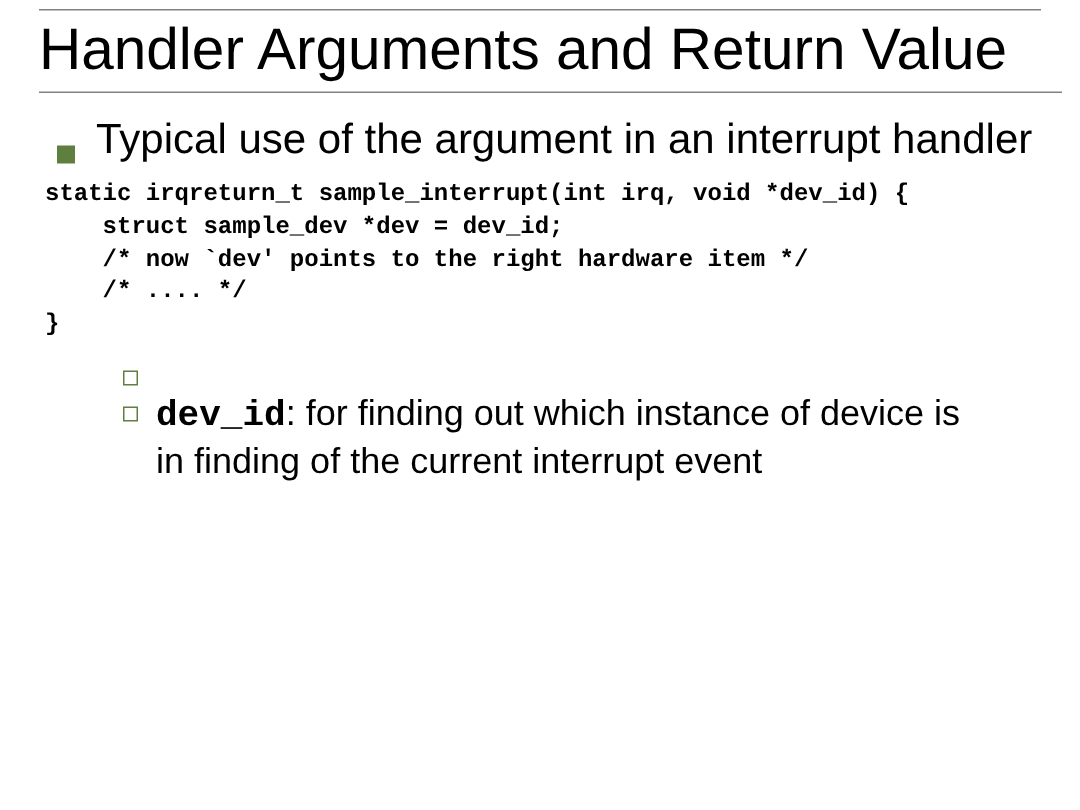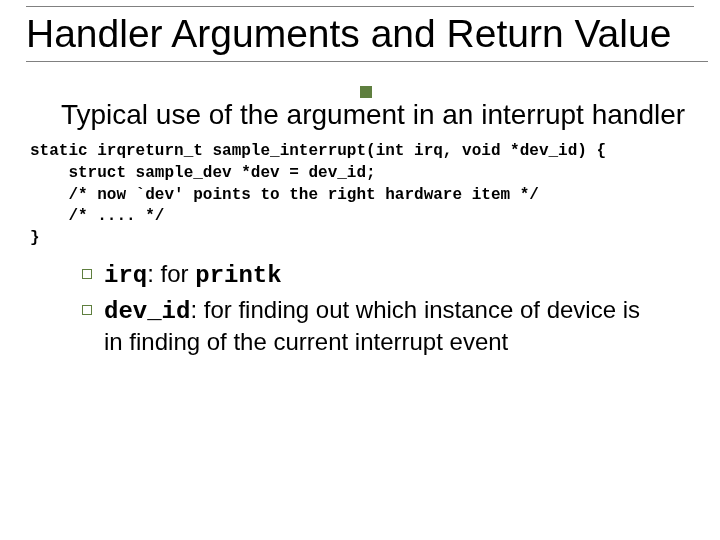--- a/index.html
+++ b/index.html
@@ -34,23 +34,22 @@
     border: none;
     border-top: 1px solid #808080;
     margin: 0 0 0 0;
     position: absolute;
     top: 6px;
     left: 26px;
     right: 26px;
   }
   .lvl1 {
     display: flex;
-    align-items: center;
+    align-items: flex-end;
     margin: 6px 0 10px 12px;
-    flex-direction: column;
   }
   .lvl1 .bullet {
     width: 12px;
     height: 12px;
     background: #5f7f3f;
     flex: 0 0 auto;
     margin-top: 10px;
     margin-right: 14px;
   }
   .lvl1 .text {
@@ -102,23 +101,20 @@
   </div>
 
   <div class="codeblock">static irqreturn_t sample_interrupt(int irq, void *dev_id) {
     struct sample_dev *dev = dev_id;
     /* now `dev' points to the right hardware item */
     /* .... */
 }</div>
 
   <div class="lvl2">
     <div class="bullet"></div>
-    <div class="text">
-      <span class="mono">irq</span><span>: for </span><span class="mono">printk</span>
-    </div>
   </div>
 
   <div class="lvl2">
     <div class="bullet"></div>
     <div class="text">
       <span class="mono">dev_id</span><span>:  for finding out which instance of device is in finding of the current interrupt event</span>
     </div>
   </div>
 </div>
 

